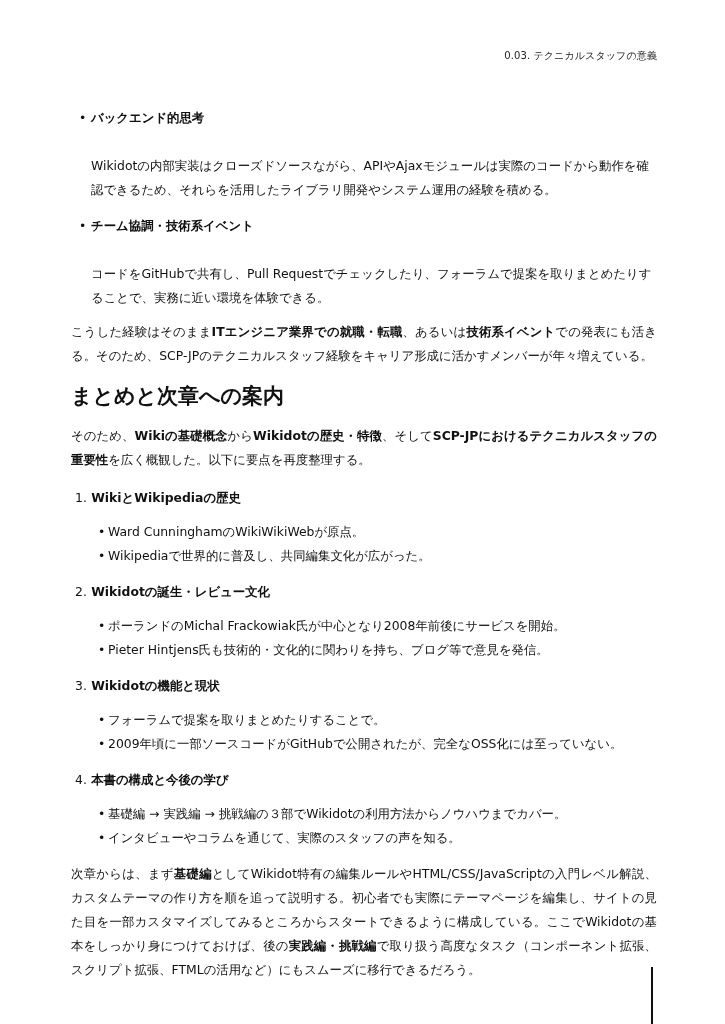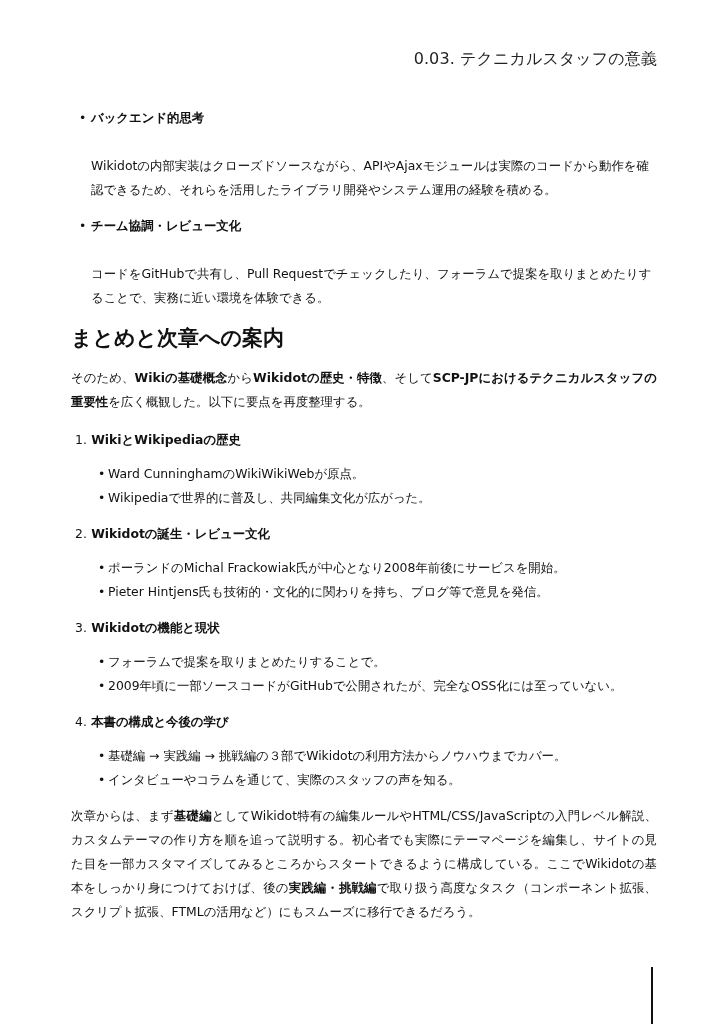--- a/index.html
+++ b/index.html
@@ -12,21 +12,21 @@
       height: 1024px;
       position: relative;
       overflow: hidden;
       font-family: "DejaVu Sans", "Liberation Sans", sans-serif;
       color: #111111;
     }
     .running-header {
       position: absolute;
       top: 49px;
       right: 68px;
-      font-size: 16px;
+      font-size: 10px;
       letter-spacing: 0.1px;
       color: #222;
     }
     .content {
       position: absolute;
       left: 71px;
       top: 94px;
       width: 586px;
       font-size: 12.4px;
       line-height: 24px;
@@ -92,24 +92,25 @@
 <div class="content">
 
   <div class="bullet-block block1">
     <span class="dot">•</span>
     <div class="bullet-title">バックエンド的思考</div>
     <div class="bullet-body">Wikidotの内部実装はクローズドソースながら、APIやAjaxモジュールは実際のコードから動作を確認できるため、それらを活用したライブラリ開発やシステム運用の経験を積める。</div>
   </div>
 
   <div class="bullet-block block2">
     <span class="dot">•</span>
-    <div class="bullet-title">チーム協調・レビュー文化</div>
+    <div class="bullet-title">チーム協調・技術系イベント</div>
     <div class="bullet-body">コードをGitHubで共有し、Pull Requestでチェックしたり、フォーラムで提案を取りまとめたりすることで、実務に近い環境を体験できる。</div>
   </div>
 
+  <p class="para"><span>こうした経験はそのまま</span><b>ITエンジニア業界での就職・転職</b><span>、あるいは</span><b>技術系イベント</b><span>での発表にも活きる。そのため、SCP-JPのテクニカルスタッフ経験をキャリア形成に活かすメンバーが年々増えている。</span></p>
 
   <h2>まとめと次章への案内</h2>
 
   <p class="para"><span>そのため、</span><b>Wikiの基礎概念</b><span>から</span><b>Wikidotの歴史・特徴</b><span>、そして</span><b>SCP-JPにおけるテクニカルスタッフの重要性</b><span>を広く概観した。以下に要点を再度整理する。</span></p>
 
   <div class="num-item">
     <div class="num-title"><span class="num">1.</span> <span>WikiとWikipediaの歴史</span></div>
     <ul class="sub-list">
       <li><span class="dot">•</span><span>Ward CunninghamのWikiWikiWebが原点。</span></li>
       <li><span class="dot">•</span><span>Wikipediaで世界的に普及し、共同編集文化が広がった。</span></li>

